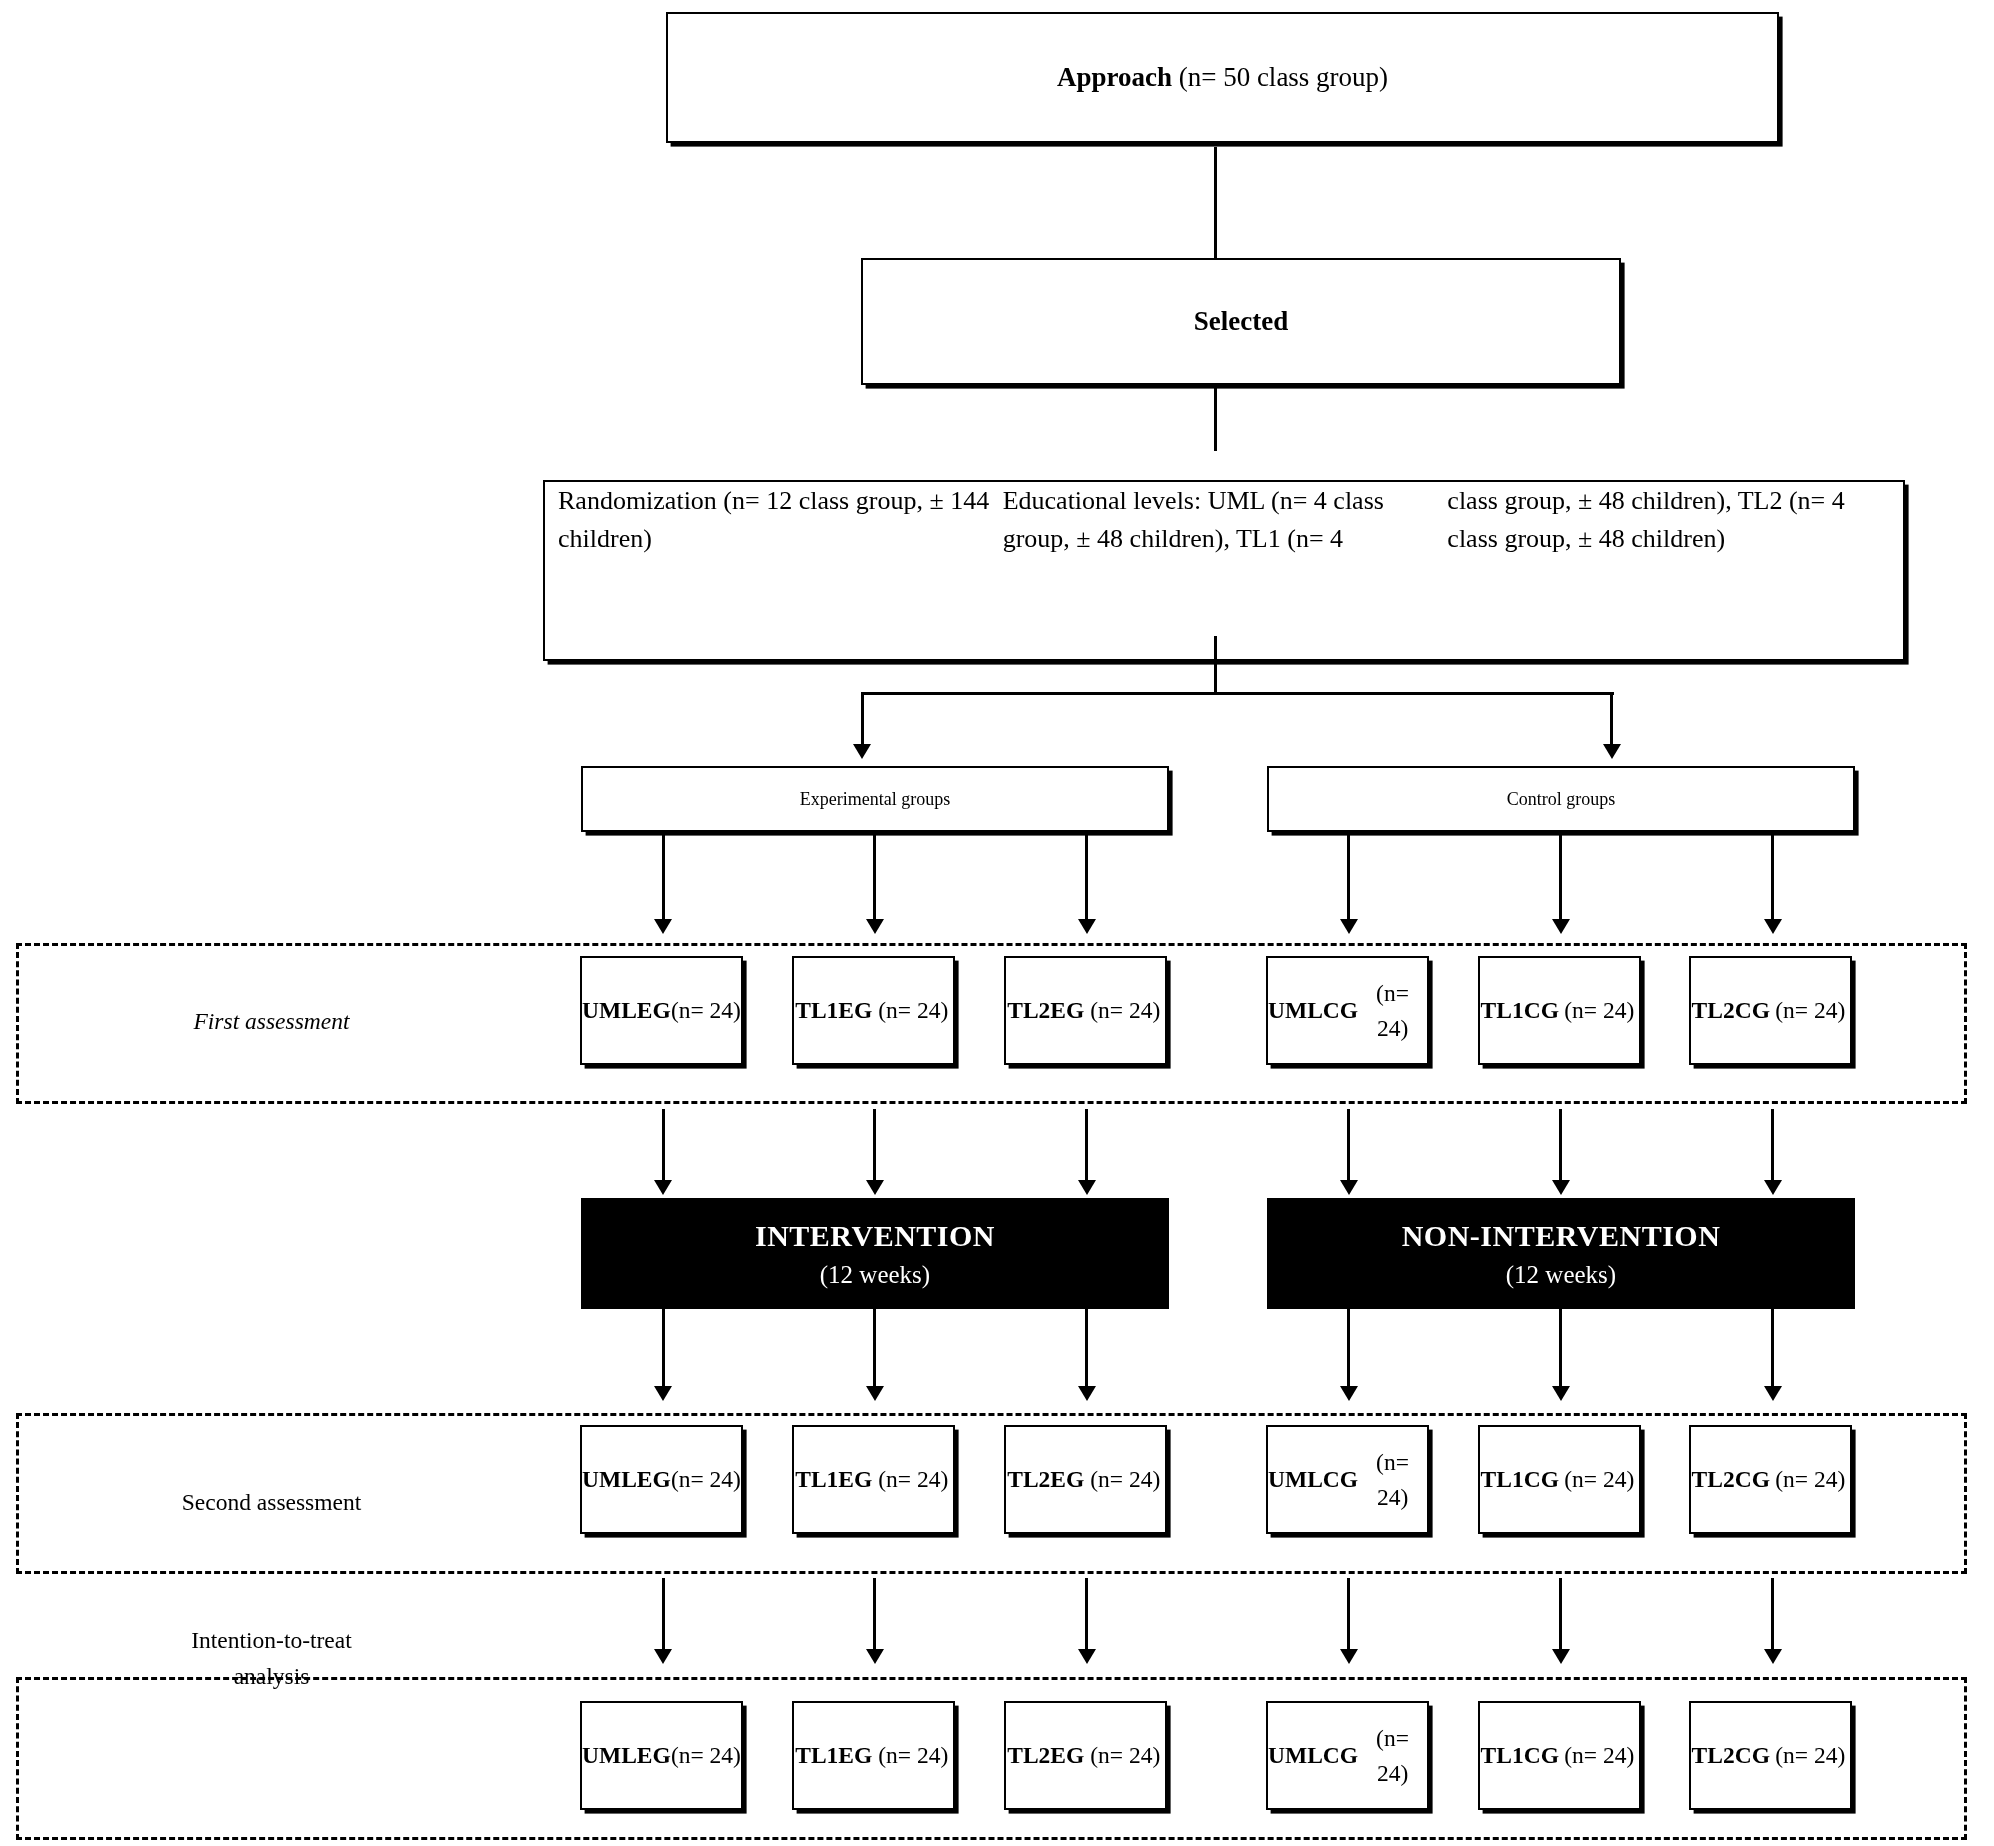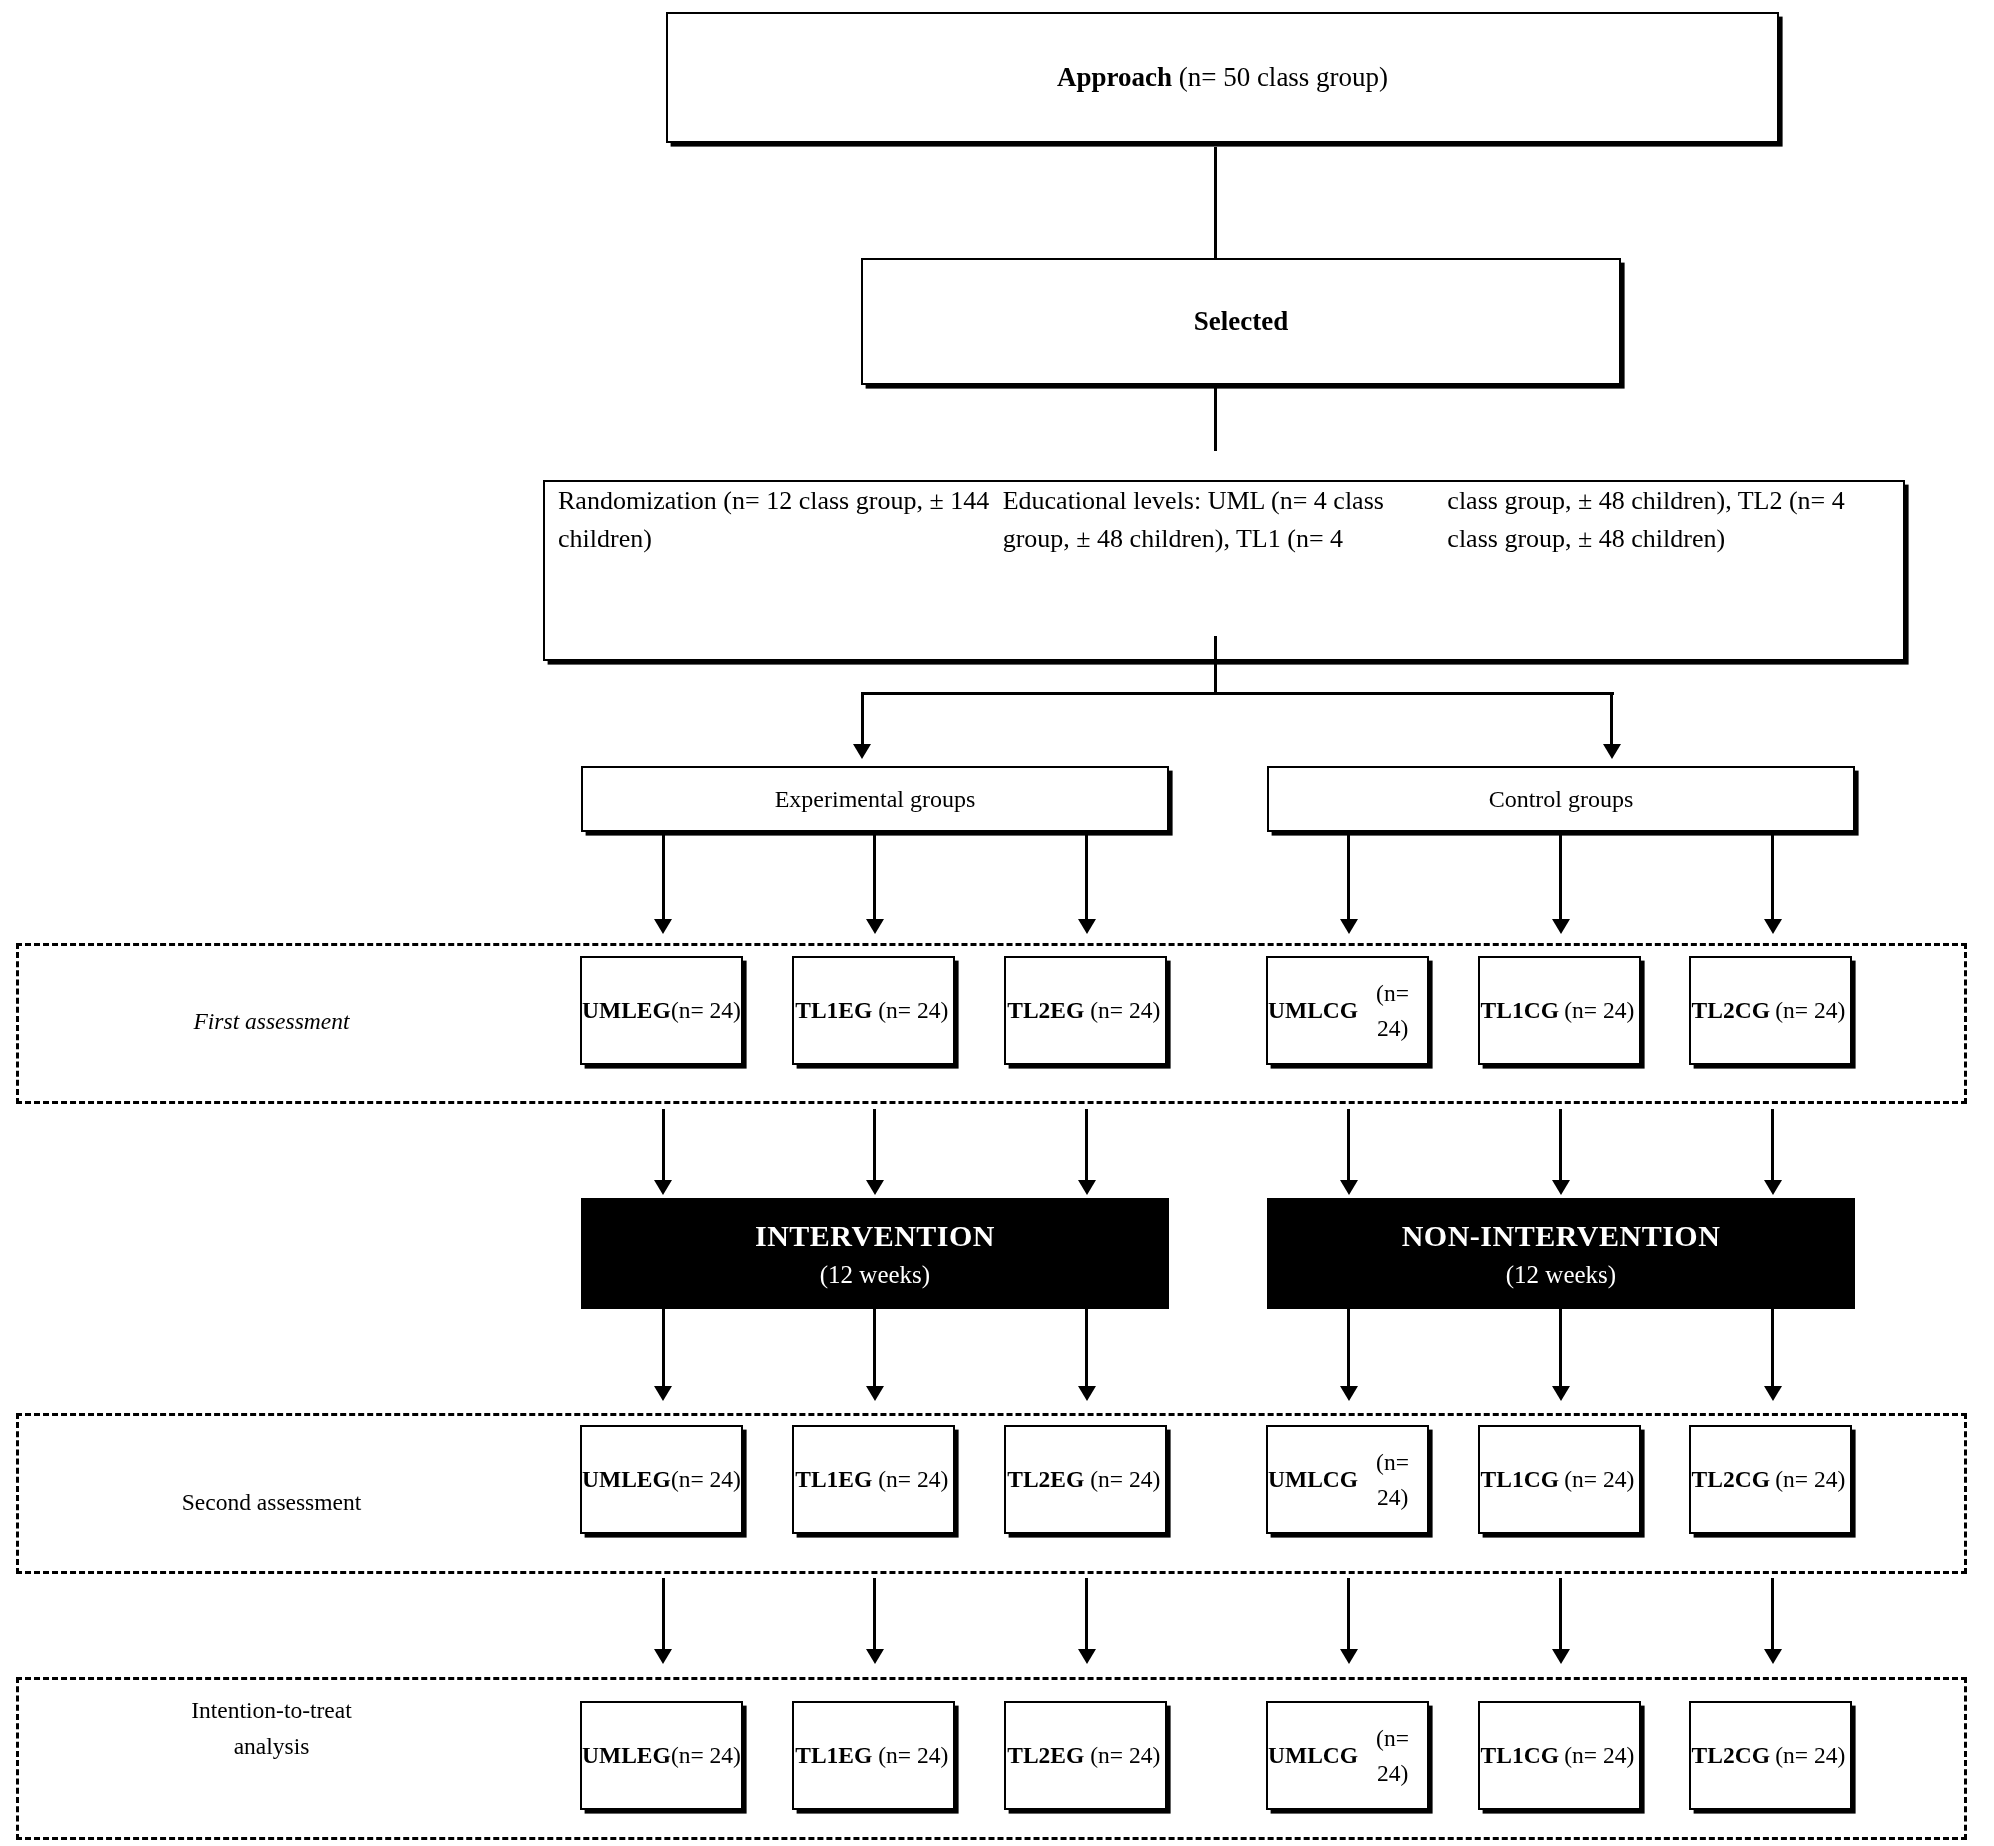--- a/index.html
+++ b/index.html
@@ -85,21 +85,21 @@
     height: 0;
     border-left: 9px solid transparent;
     border-right: 9px solid transparent;
     border-top: 15.4px solid #000000;
   }
 
   
   .t-big      { font-size: 27px; }
   .t-mid      { font-size: 26px; }
   .t-small    { font-size: 23.5px; }
-  .t-grp      { font-size: 24px; }
+  .t-grp      { font-size: 18px; }
   .t-blk-ttl  { font-size: 30px; font-weight: bold; letter-spacing: 0.5px; }
   .t-blk-sub  { font-size: 25px; }
   .b { font-weight: bold; }
 </style>
 </head>
 <body>
 
 <div id="canvas">
 
   <div class="box drop t-big" style="left:666px; top:11.8px; width:1113px; height:131px;">
@@ -250,21 +250,21 @@
   <div class="vline" style="left:1085px; top:1578px; height:79px;"></div>
   <div class="arrowhead" style="left:1078px; top:1649px;"></div>
   <div class="vline" style="left:1347px; top:1578px; height:79px;"></div>
   <div class="arrowhead" style="left:1340px; top:1649px;"></div>
   <div class="vline" style="left:1559px; top:1578px; height:79px;"></div>
   <div class="arrowhead" style="left:1552px; top:1649px;"></div>
   <div class="vline" style="left:1771px; top:1578px; height:79px;"></div>
   <div class="arrowhead" style="left:1764px; top:1649px;"></div>
 
   <div class="dashbox" style="left:16px; top:1677px; width:1951px; height:163px;"></div>
-  <div class="rowlabel t-small" style="left:68px; top:1688px; width:407px; height:81px;">
+  <div class="rowlabel t-small" style="left:68px; top:1618px; width:407px; height:81px;">
     <span>Intention-to-treat</span>
     <span>analysis</span>
   </div>
 
   <div class="box drop t-small" style="left:580px; top:1701px; width:163px; height:109px;">
     <span class="ln b">UMLEG</span>
     <span class="ln">(n= 24)</span>
   </div>
   <div class="box drop t-small" style="left:792px; top:1701px; width:163px; height:109px;">
     <span class="ln b">TL1EG</span>

